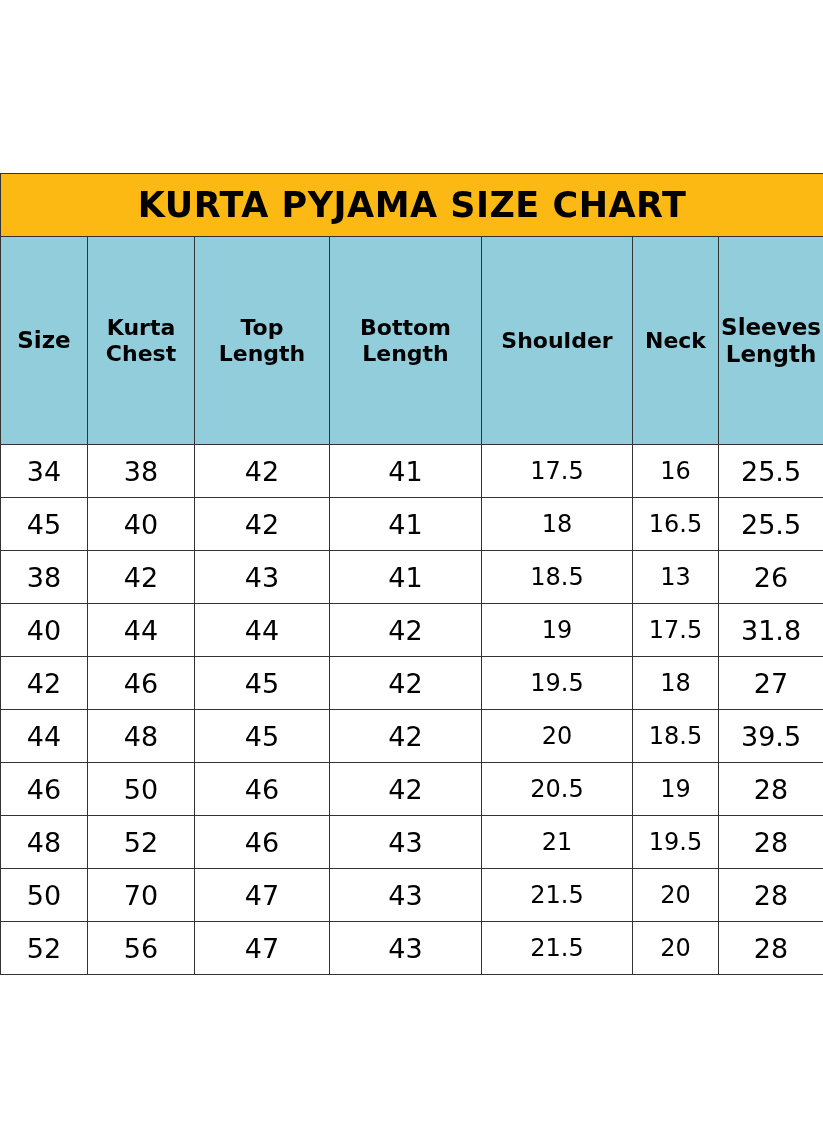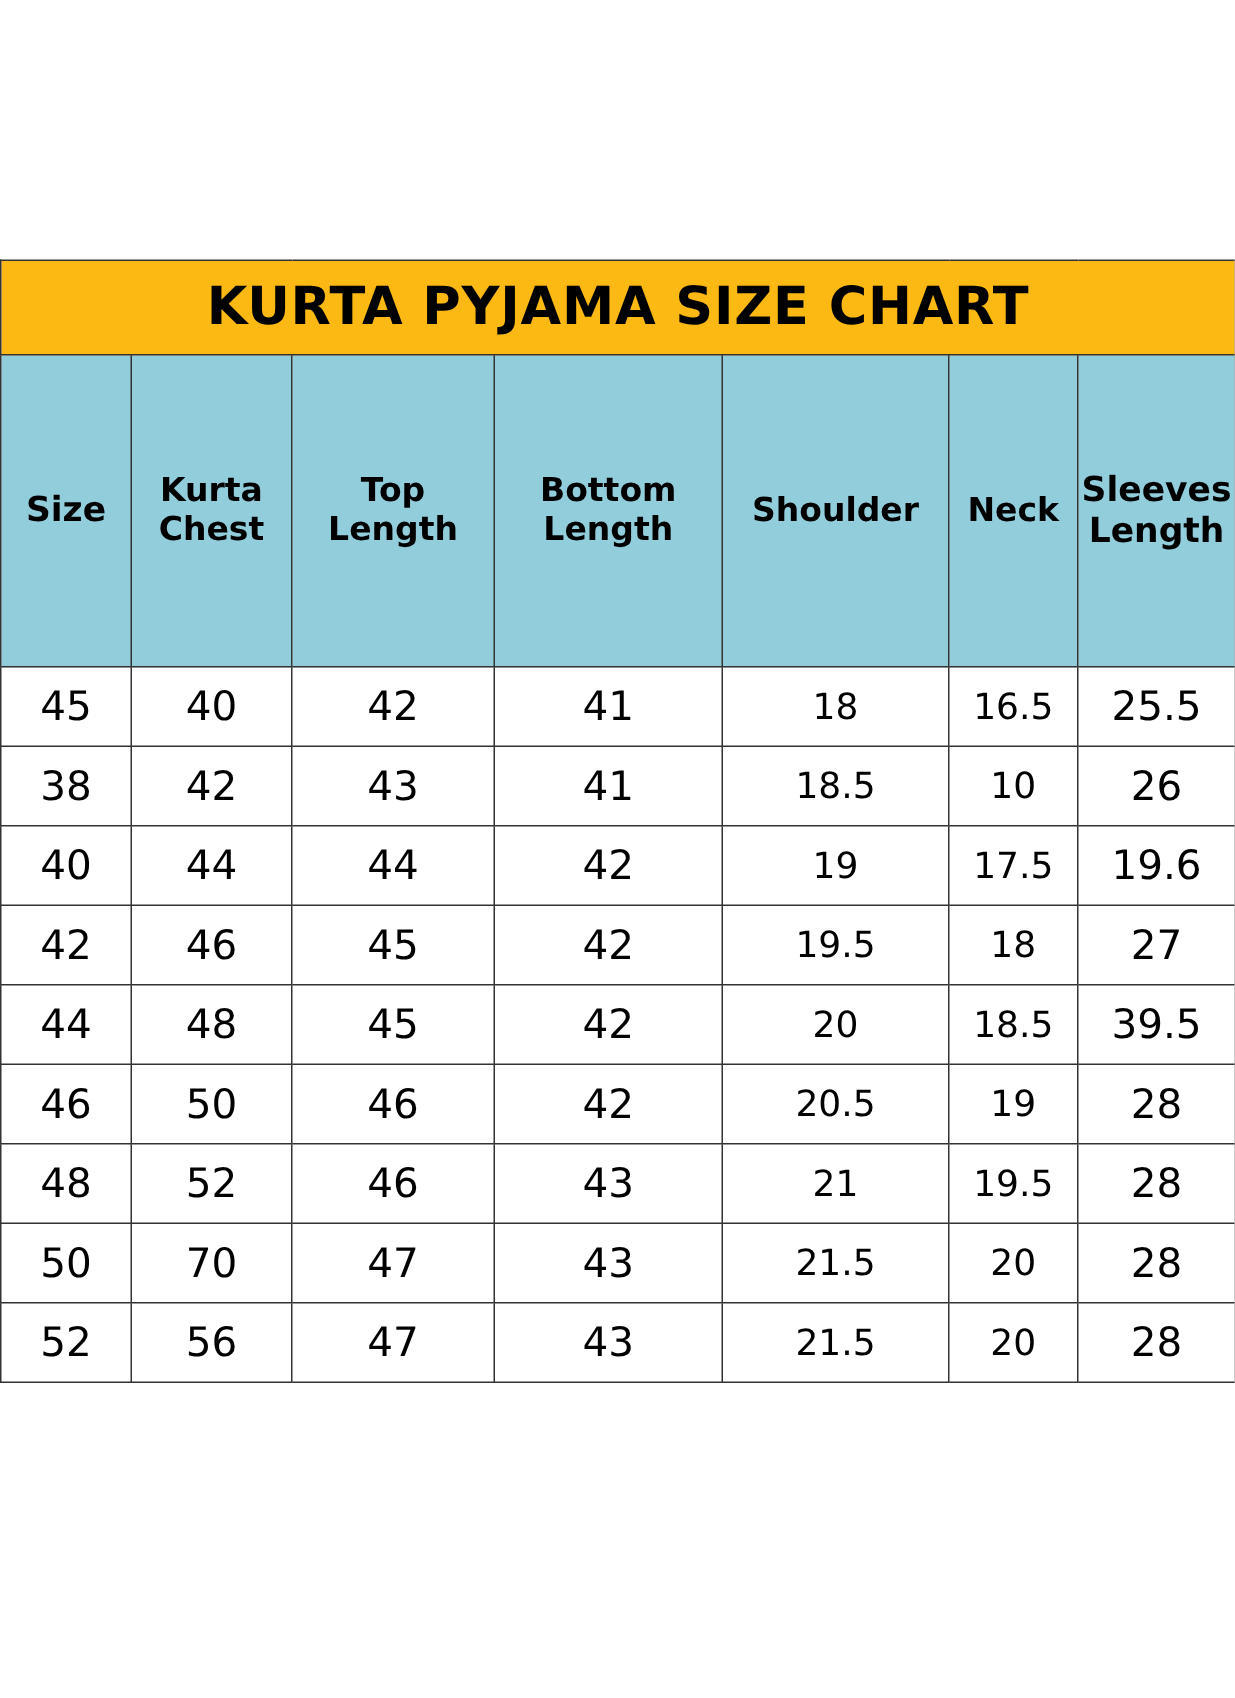--- a/index.html
+++ b/index.html
@@ -103,45 +103,54 @@
           <td class="narrow-head">Size</td>
           <td>Kurta Chest</td>
           <td>Top Length</td>
           <td>Bottom Length</td>
           <td class="small-head">Shoulder</td>
           <td class="small-head">Neck</td>
           <td class="narrow-head">Sleeves Length</td>
         </tr>
 
         <tr class="body-row">
+          <td>34</td>
+          <td>38</td>
+          <td>42</td>
+          <td>41</td>
+          <td class="sm">17.5</td>
+          <td class="sm">16</td>
+          <td>25.5</td>
+        </tr>
+        <tr class="body-row">
           <td>45</td>
           <td>40</td>
           <td>42</td>
           <td>41</td>
           <td class="sm">18</td>
           <td class="sm">16.5</td>
           <td>25.5</td>
         </tr>
         <tr class="body-row">
           <td>38</td>
           <td>42</td>
           <td>43</td>
           <td>41</td>
           <td class="sm">18.5</td>
-          <td class="sm">10</td>
+          <td class="sm">13</td>
           <td>26</td>
         </tr>
         <tr class="body-row">
           <td>40</td>
           <td>44</td>
           <td>44</td>
           <td>42</td>
           <td class="sm">19</td>
           <td class="sm">17.5</td>
-          <td>19.6</td>
+          <td>31.8</td>
         </tr>
         <tr class="body-row">
           <td>42</td>
           <td>46</td>
           <td>45</td>
           <td>42</td>
           <td class="sm">19.5</td>
           <td class="sm">18</td>
           <td>27</td>
         </tr>

